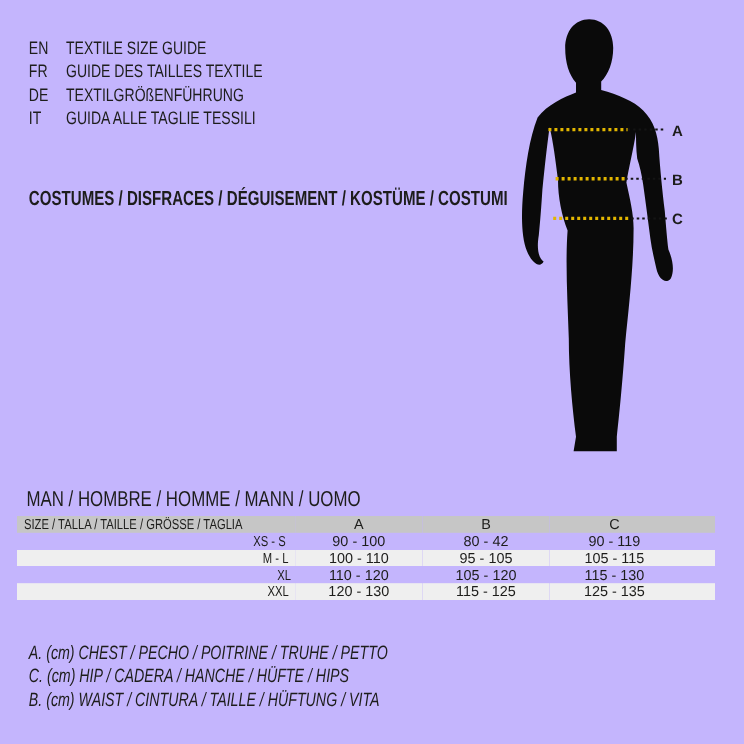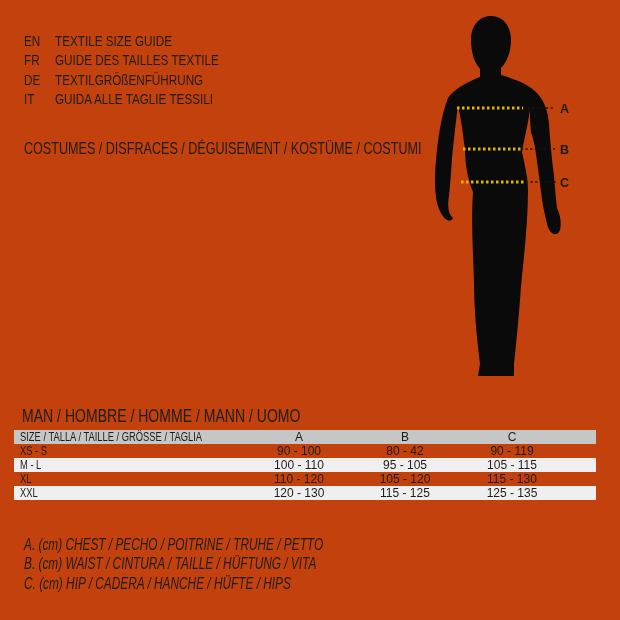--- a/index.html
+++ b/index.html
@@ -6,49 +6,49 @@
     --dash-yellow:#e2b600;
     --dash-black:#141414;
     --silhouette:#0a0a0a;
     --header-bg:#c6c6c6;
     --stripe-bg:#efefef;
     --text:#1d1d1b;
   }
   *{margin:0;padding:0;box-sizing:border-box;}
   body{background:#fff;}
   .page{
-    position:relative;width:620px;height:620px;background:#c2410c;
+    position:relative;width:620px;height:620px;background:#c4b5fd;
     font-family:"Liberation Sans",sans-serif;color:var(--text);overflow:hidden;
   }
   .condensed{display:inline-block;transform:scaleX(.78);transform-origin:0 50%;white-space:nowrap;}
   
   .lang-list{position:absolute;left:24px;top:31px;}
   .lang-row{display:flex;height:19.3px;line-height:19.3px;font-size:15px;}
   .lang-code{width:31px;flex:0 0 31px;}
   
-  .category{position:absolute;left:24px;top:139px;font-size:17px;font-weight:normal;line-height:19px;}
+  .category{position:absolute;left:24px;top:156px;font-size:17px;font-weight:bold;line-height:19px;}
   .category .condensed{transform:scaleX(.74);}
   
   .figure{position:absolute;left:420px;top:10px;width:160px;height:380px;}
   .sil{fill:var(--silhouette);}
   .dash-y{stroke:var(--dash-yellow);stroke-width:2.8;stroke-dasharray:2.5 2.5;fill:none;}
   .dash-b{stroke:var(--dash-black);stroke-width:1.7;stroke-dasharray:2.1 2.5;fill:none;}
   .fig-label{fill:var(--text);font-family:"Liberation Sans",sans-serif;font-size:12.5px;font-weight:bold;}
   
   .man-title{position:absolute;left:22px;top:409px;font-size:18px;line-height:15px;}
   .size-table{
     position:absolute;left:14px;top:430px;width:582px;
     border-collapse:collapse;table-layout:fixed;font-size:12px;font-weight:normal;
   }
   .size-table th,.size-table td{
     height:14px;line-height:14px;padding:0;font-weight:normal;overflow:hidden;
   }
   .size-table thead tr{background:var(--header-bg);}
   .size-table tbody tr:nth-child(even){background:var(--stripe-bg);}
-  .col-label{text-align:left;padding-left:6px !important;}
+  .col-label{text-align:right;padding-left:6px !important;}
   .col-val{text-align:center;}
   .col-c{padding-right:30px !important;}
   
   .notes{position:absolute;left:24px;top:535px;font-size:16px;font-style:italic;}
   .note-line{height:19.3px;line-height:19.3px;}
   .notes .condensed{transform:scaleX(.74);}
 </style>
 </head>
 <body>
 
@@ -147,17 +147,17 @@
         <td class="col-label"><span class="condensed">XXL</span></td>
         <td class="col-val">120 - 130</td>
         <td class="col-val">115 - 125</td>
         <td class="col-val col-c">125 - 135</td>
       </tr>
     </tbody>
   </table>
 
   <div class="notes">
     <div class="note-line"><span class="condensed">A. (cm) CHEST / PECHO / POITRINE / TRUHE / PETTO</span></div>
+    <div class="note-line"><span class="condensed">C. (cm) HIP / CADERA / HANCHE / HÜFTE / HIPS</span></div>
     <div class="note-line"><span class="condensed">B. (cm) WAIST / CINTURA / TAILLE / HÜFTUNG / VITA</span></div>
-    <div class="note-line"><span class="condensed">C. (cm) HIP / CADERA / HANCHE / HÜFTE / HIPS</span></div>
   </div>
 
 </div>
 
 </body></html>

